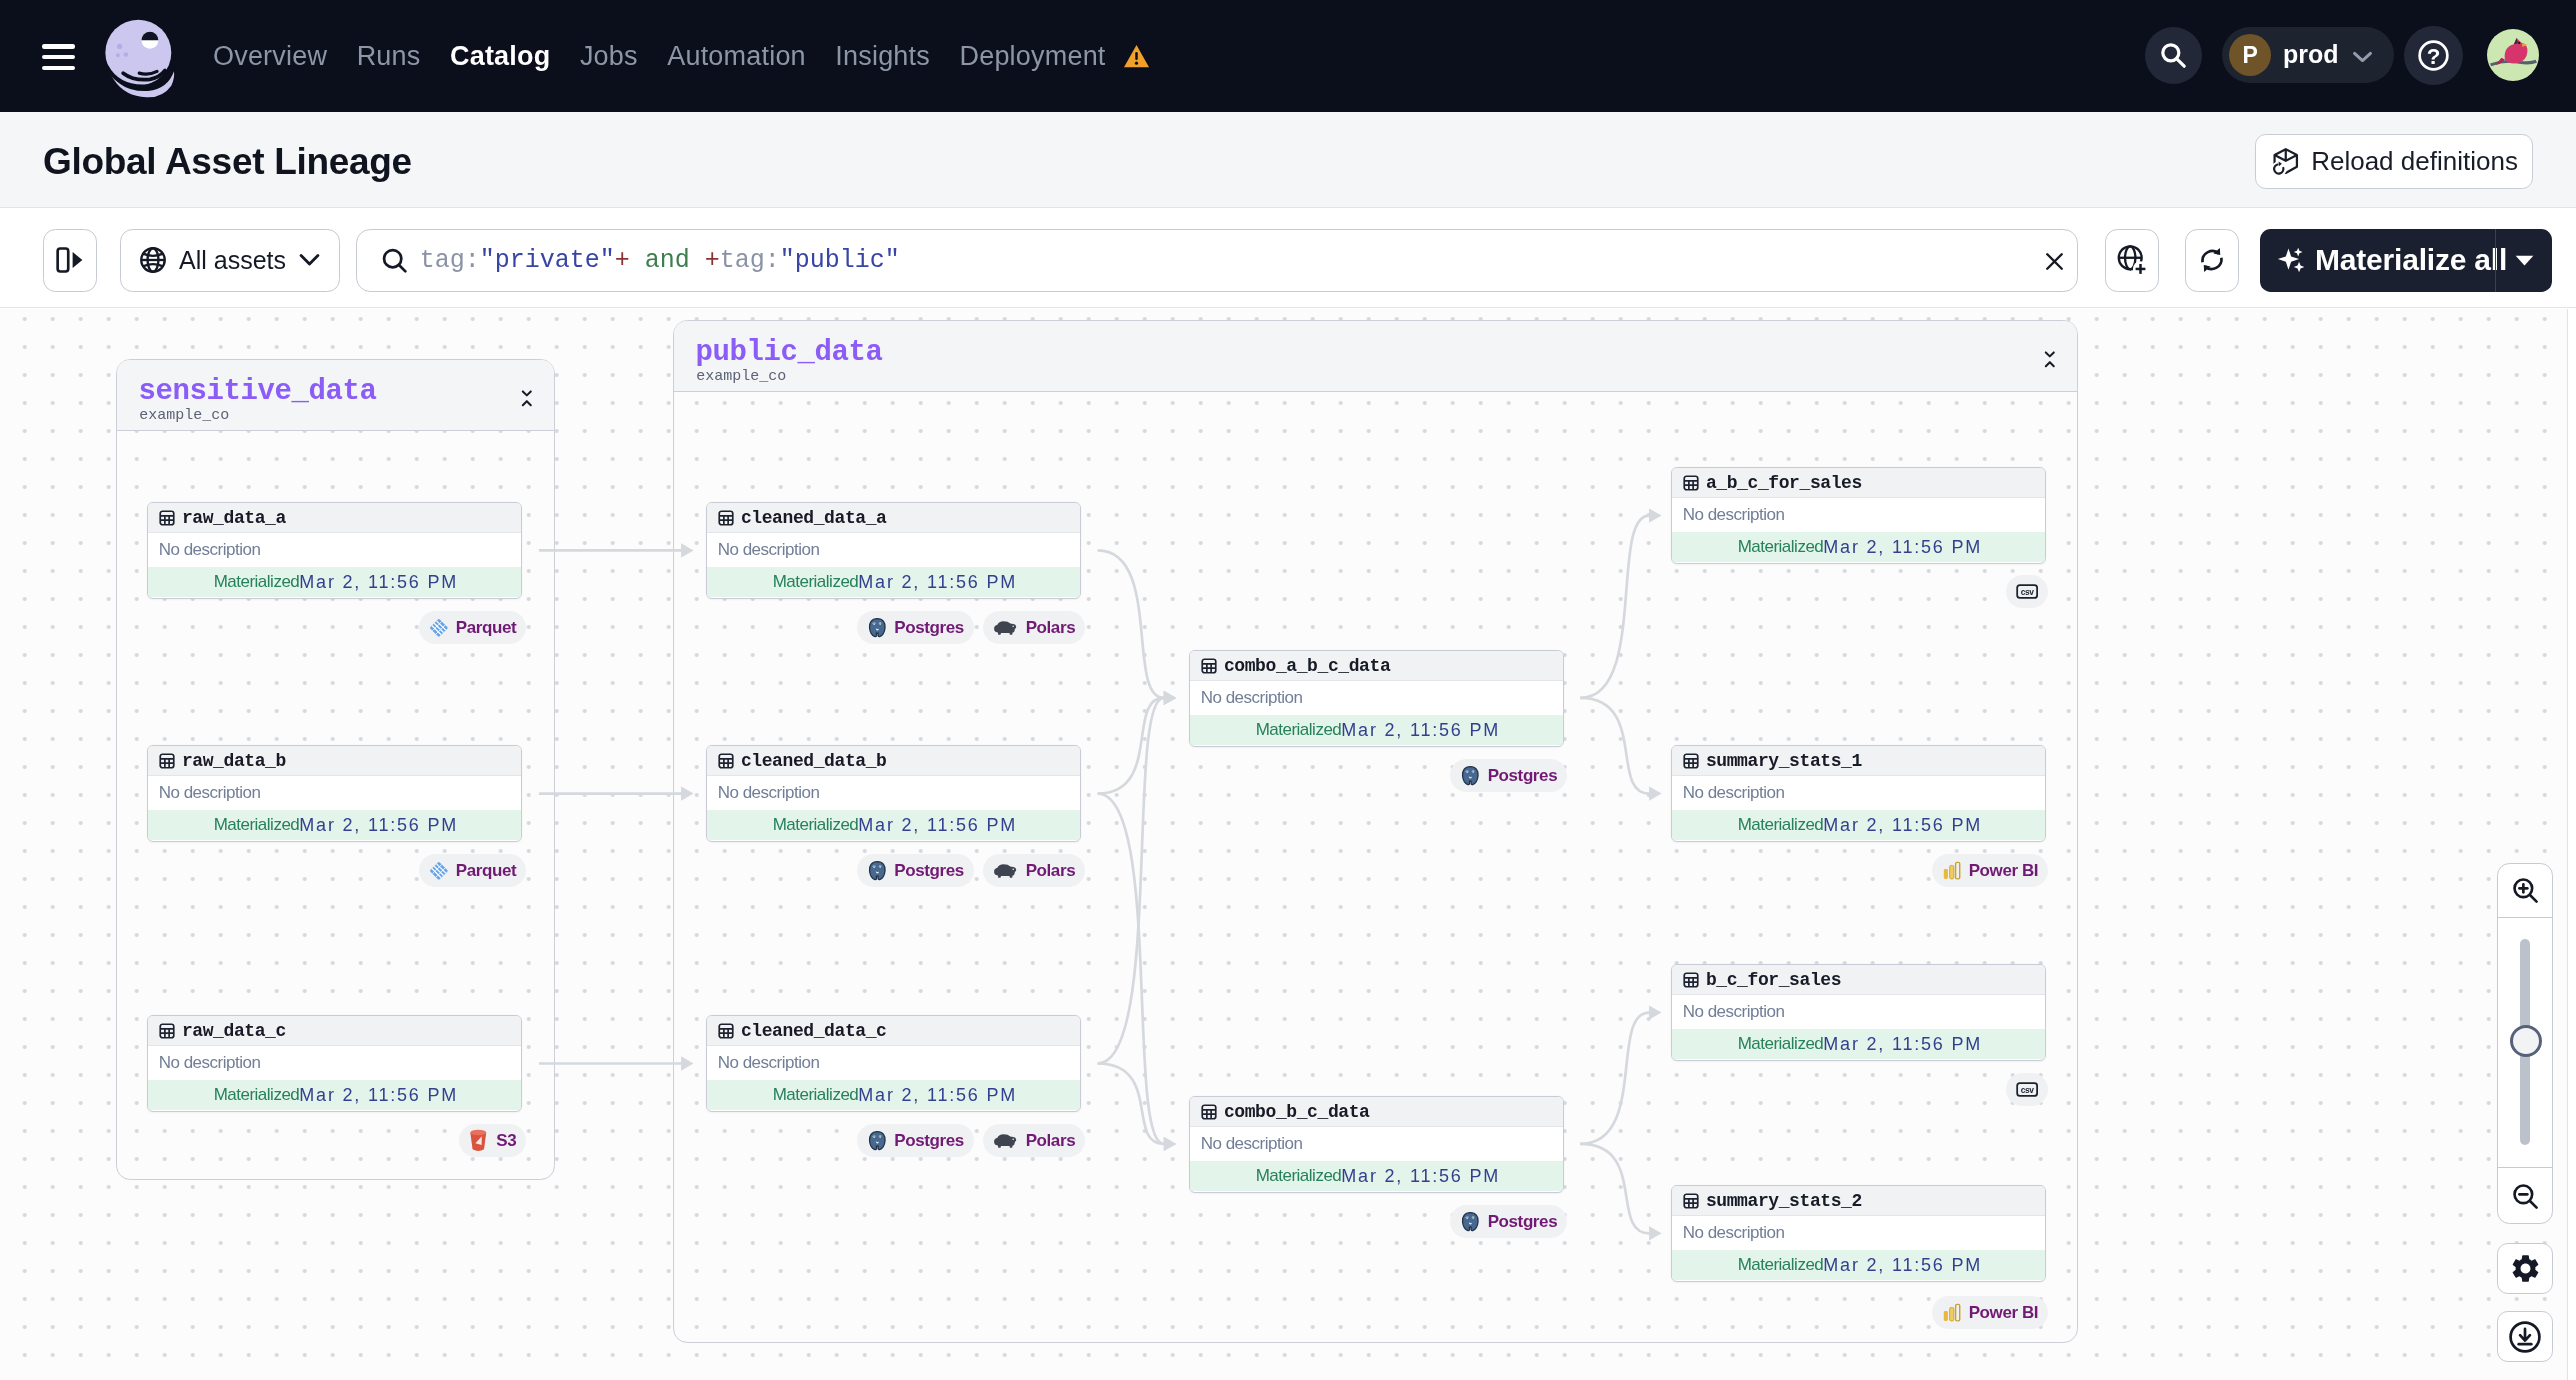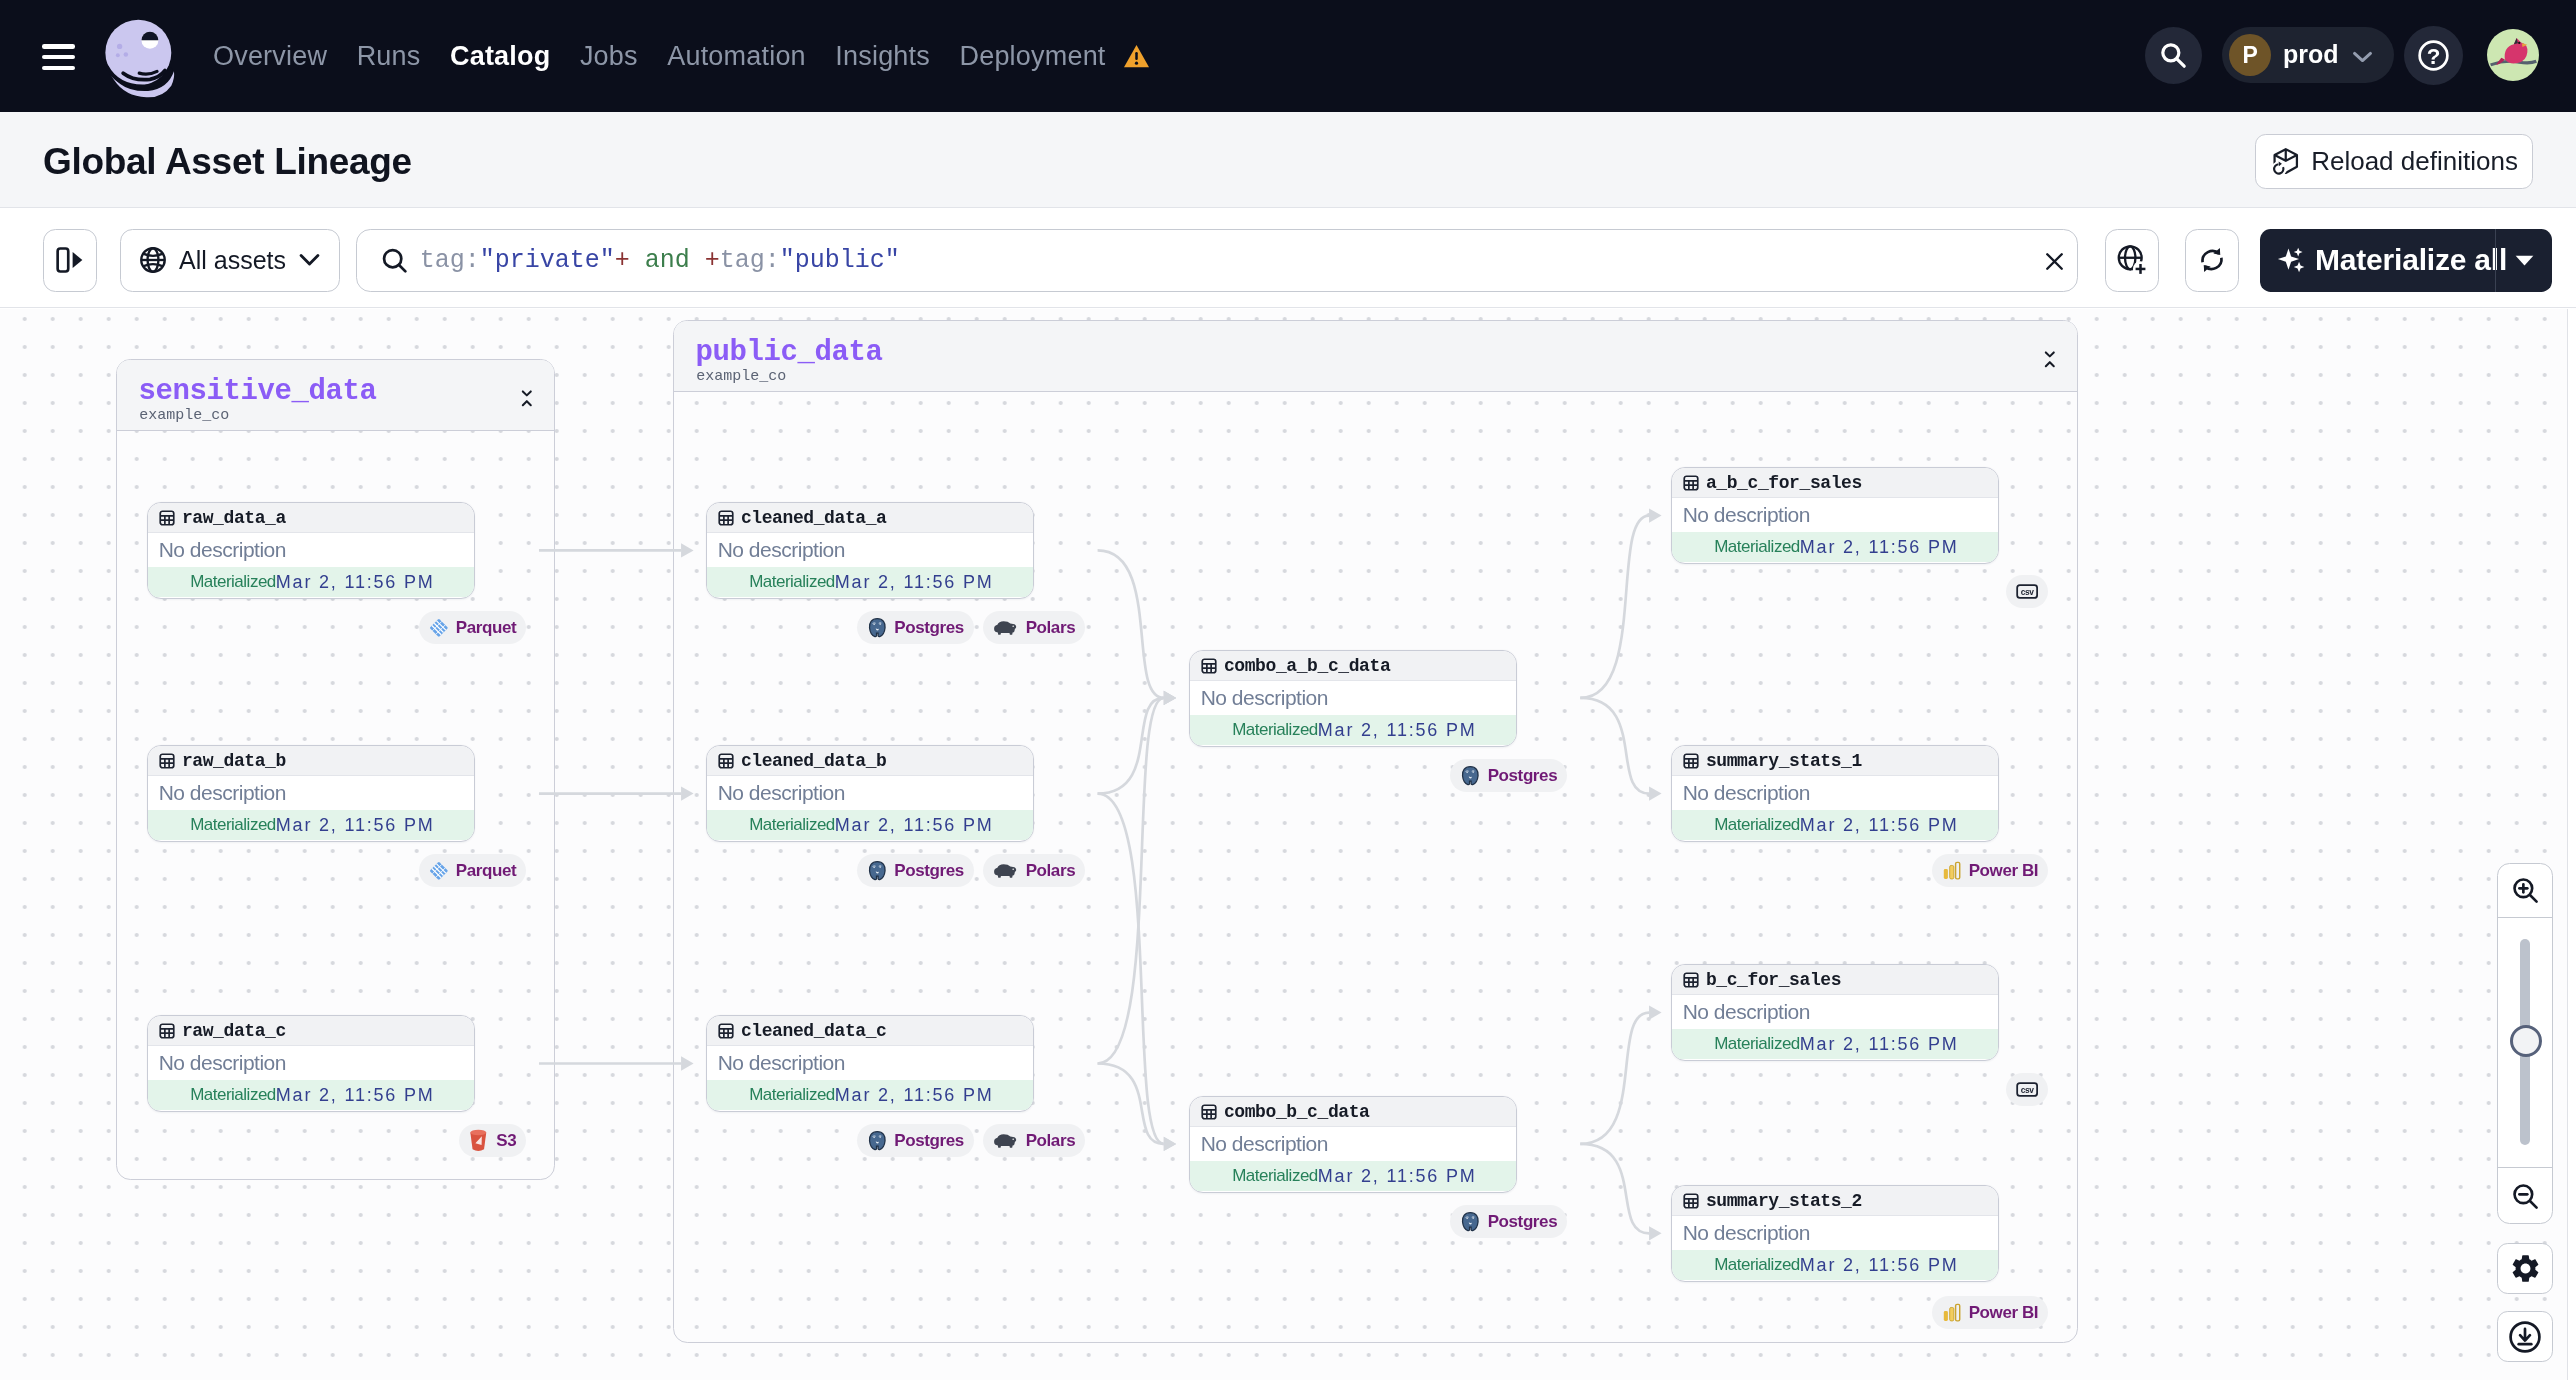--- a/index.html
+++ b/index.html
@@ -34,24 +34,24 @@
   background-image:radial-gradient(circle, #d6d8dd 0px, #d6d8dd 1.5px, rgba(214,216,221,0) 2.4px);
   background-size:28px 28px; background-position:10.7px 24px; }
 .rightline { position:absolute; left:2567px; top:309px; width:0.9px; height:1071px; background:#e0e2e7; }
 
 .group { position:absolute; border:1.8px solid #ccced8; border-radius:14.3px; }
 .group .ghead { position:absolute; left:0; top:0; right:0; height:71px; background:#f4f5f7; border-bottom:1.8px solid #ccced8; border-radius:12.5px 12.5px 0 0; }
 .gtitle { position:absolute; left:21.5px; top:15px; font-family:"Liberation Mono", monospace; font-weight:bold; font-size:29px; color:#8b5cf6; letter-spacing:-0.4px; }
 .gsub { position:absolute; left:22.3px; top:47px; font-family:"Liberation Mono", monospace; font-size:15px; color:#5b6374; }
 .gcollapse { position:absolute; right:21.5px; top:28px; }
 
-.node { position:absolute; width:328px; height:97px; background:#fff; border:1.3px solid #c9ccd6; border-radius:14px; box-shadow:0 0.9px 1.8px rgba(20,30,60,.05); overflow:hidden; }
+.node { position:absolute; width:375px; height:97px; background:#fff; border:1.3px solid #c9ccd6; border-radius:6px; box-shadow:0 0.9px 1.8px rgba(20,30,60,.05); overflow:hidden; }
 .nh { height:30px; background:#f1f2f4; border-bottom:0.9px solid #e3e5ea; display:flex; align-items:center; padding-left:10.7px; gap:7.2px; }
 .nh .nm-t { font-family:"Liberation Mono", monospace; font-weight:bold; font-size:18px; letter-spacing:-0.4px; color:#161b26; }
-.nd { height:34px; display:flex; align-items:center; padding-left:10.7px; font-size:21px; letter-spacing:-0.5px; color:#717e96; }
+.nd { height:34px; display:flex; align-items:center; padding-left:10.7px; font-size:17px; letter-spacing:-0.5px; color:#717e96; }
 .ng { height:30px; background:#e3f4ea; display:flex; align-items:center; justify-content:center; padding:0 8px 0 10.7px; }
 .ng .mt { font-size:17px; letter-spacing:-0.5px; color:#27815a; }
 .ng .dt { font-size:18px; letter-spacing:1.8px; color:#333f8f; }
 
 .badge { position:absolute; height:33px; background:#f0f1f3; border-radius:16.5px; display:flex; align-items:center; gap:7.2px; padding:0 9.8px; font-size:17px; letter-spacing:-0.4px; font-weight:bold; color:#701a75; }
 
 
 .zpanel { position:absolute; left:2497px; top:863px; width:56px; height:361px; background:#fff; border:1.3px solid #c6cad2; border-radius:12.5px; }
 .zbtn2 { position:absolute; left:2497px; width:56px; height:51px; background:#fff; border:1.3px solid #c6cad2; border-radius:10.7px; display:flex; align-items:center; justify-content:center; }
 </style>

